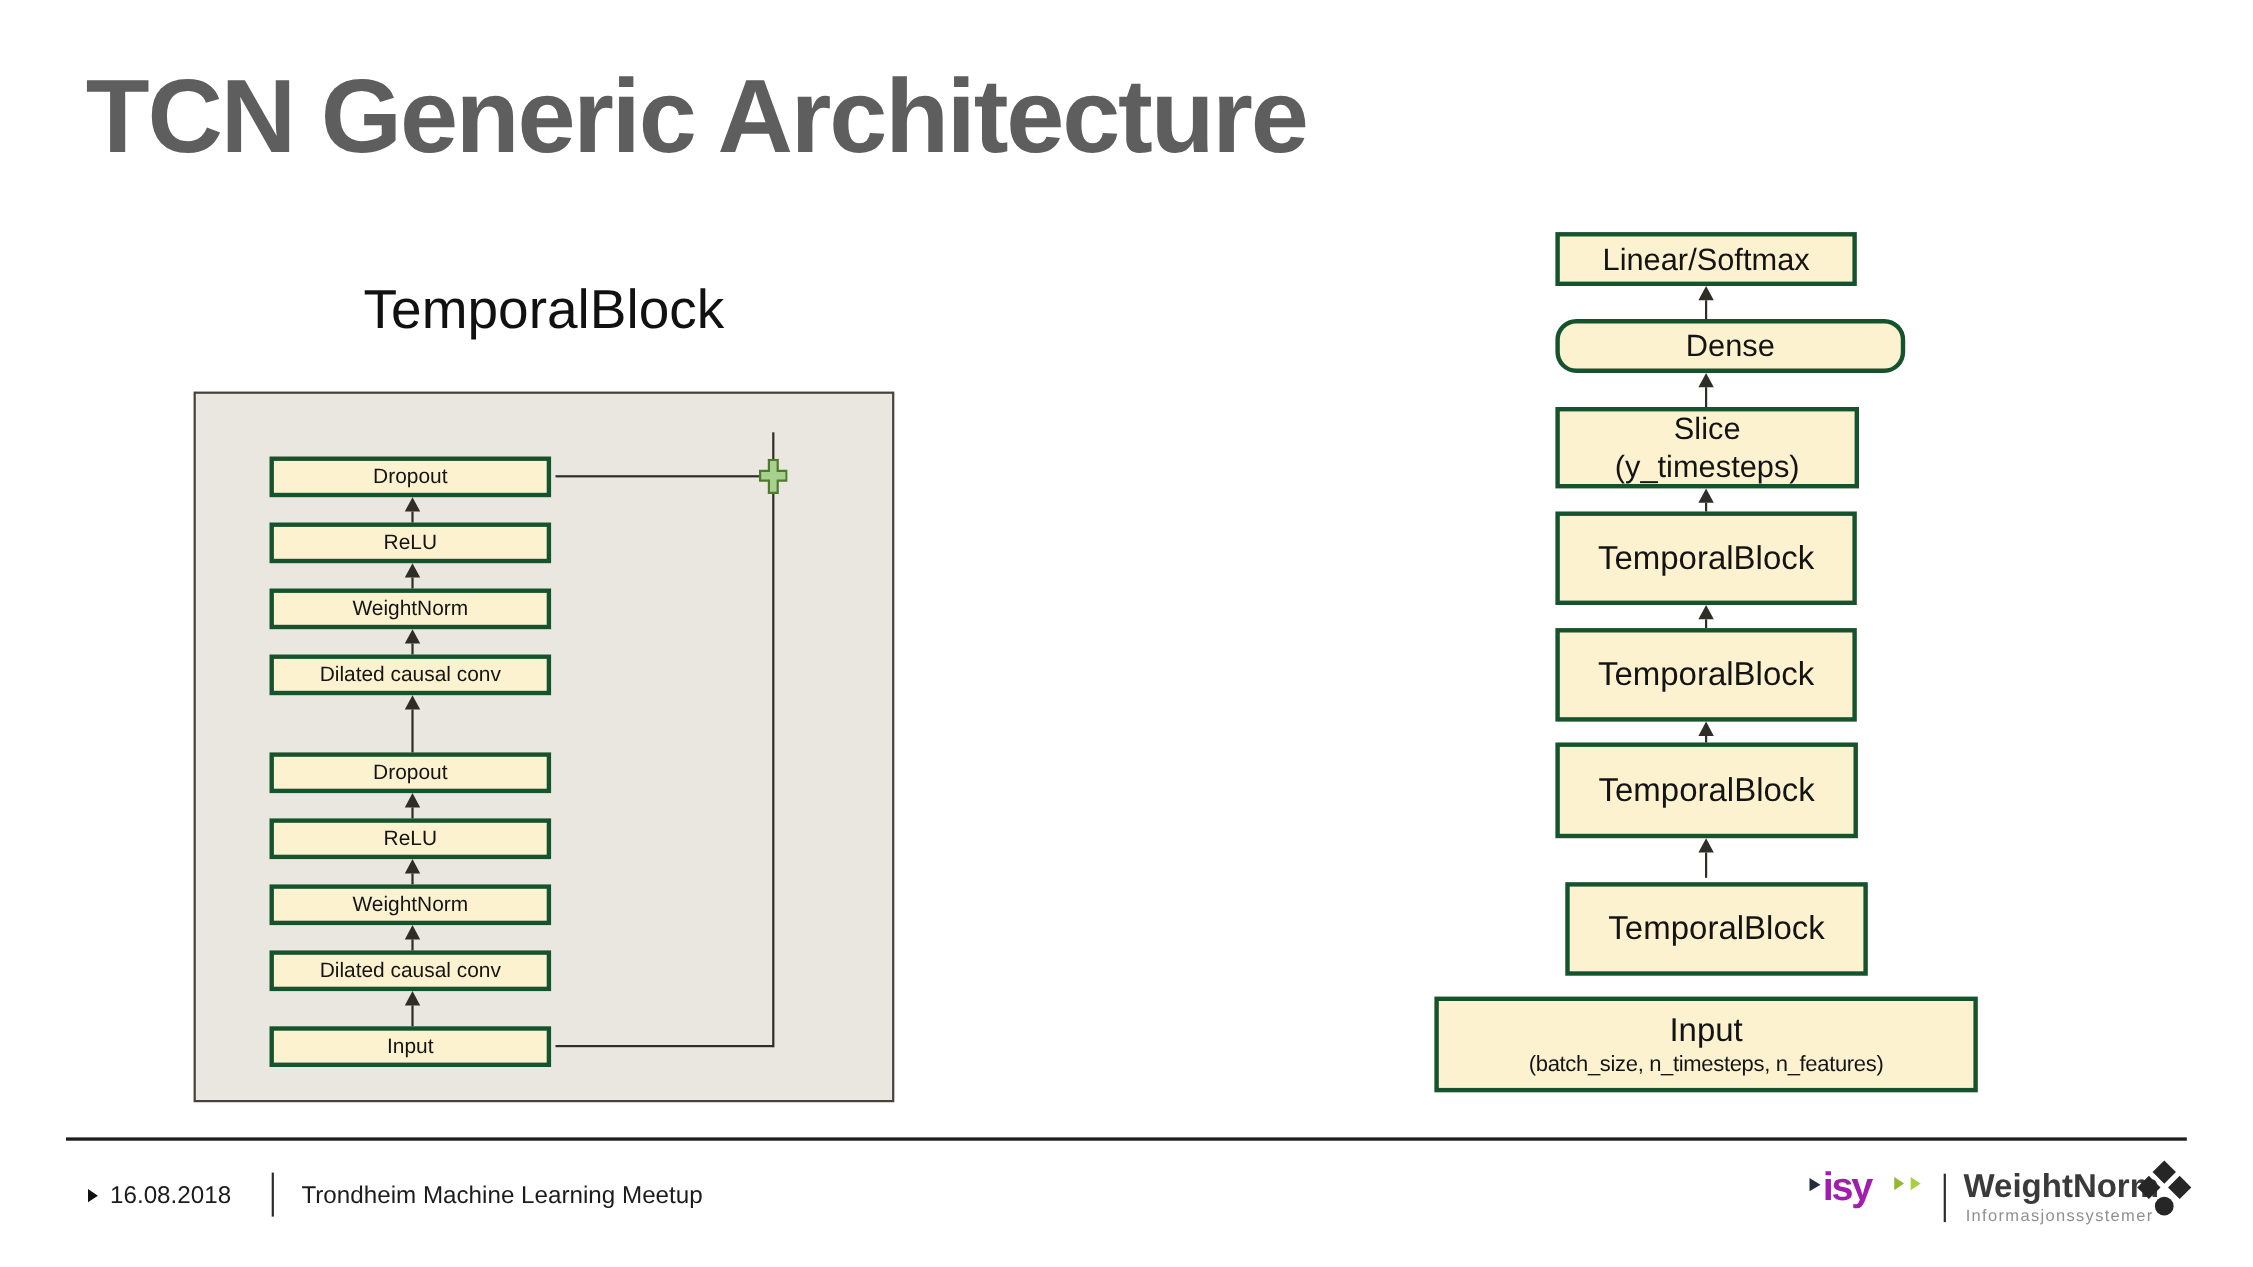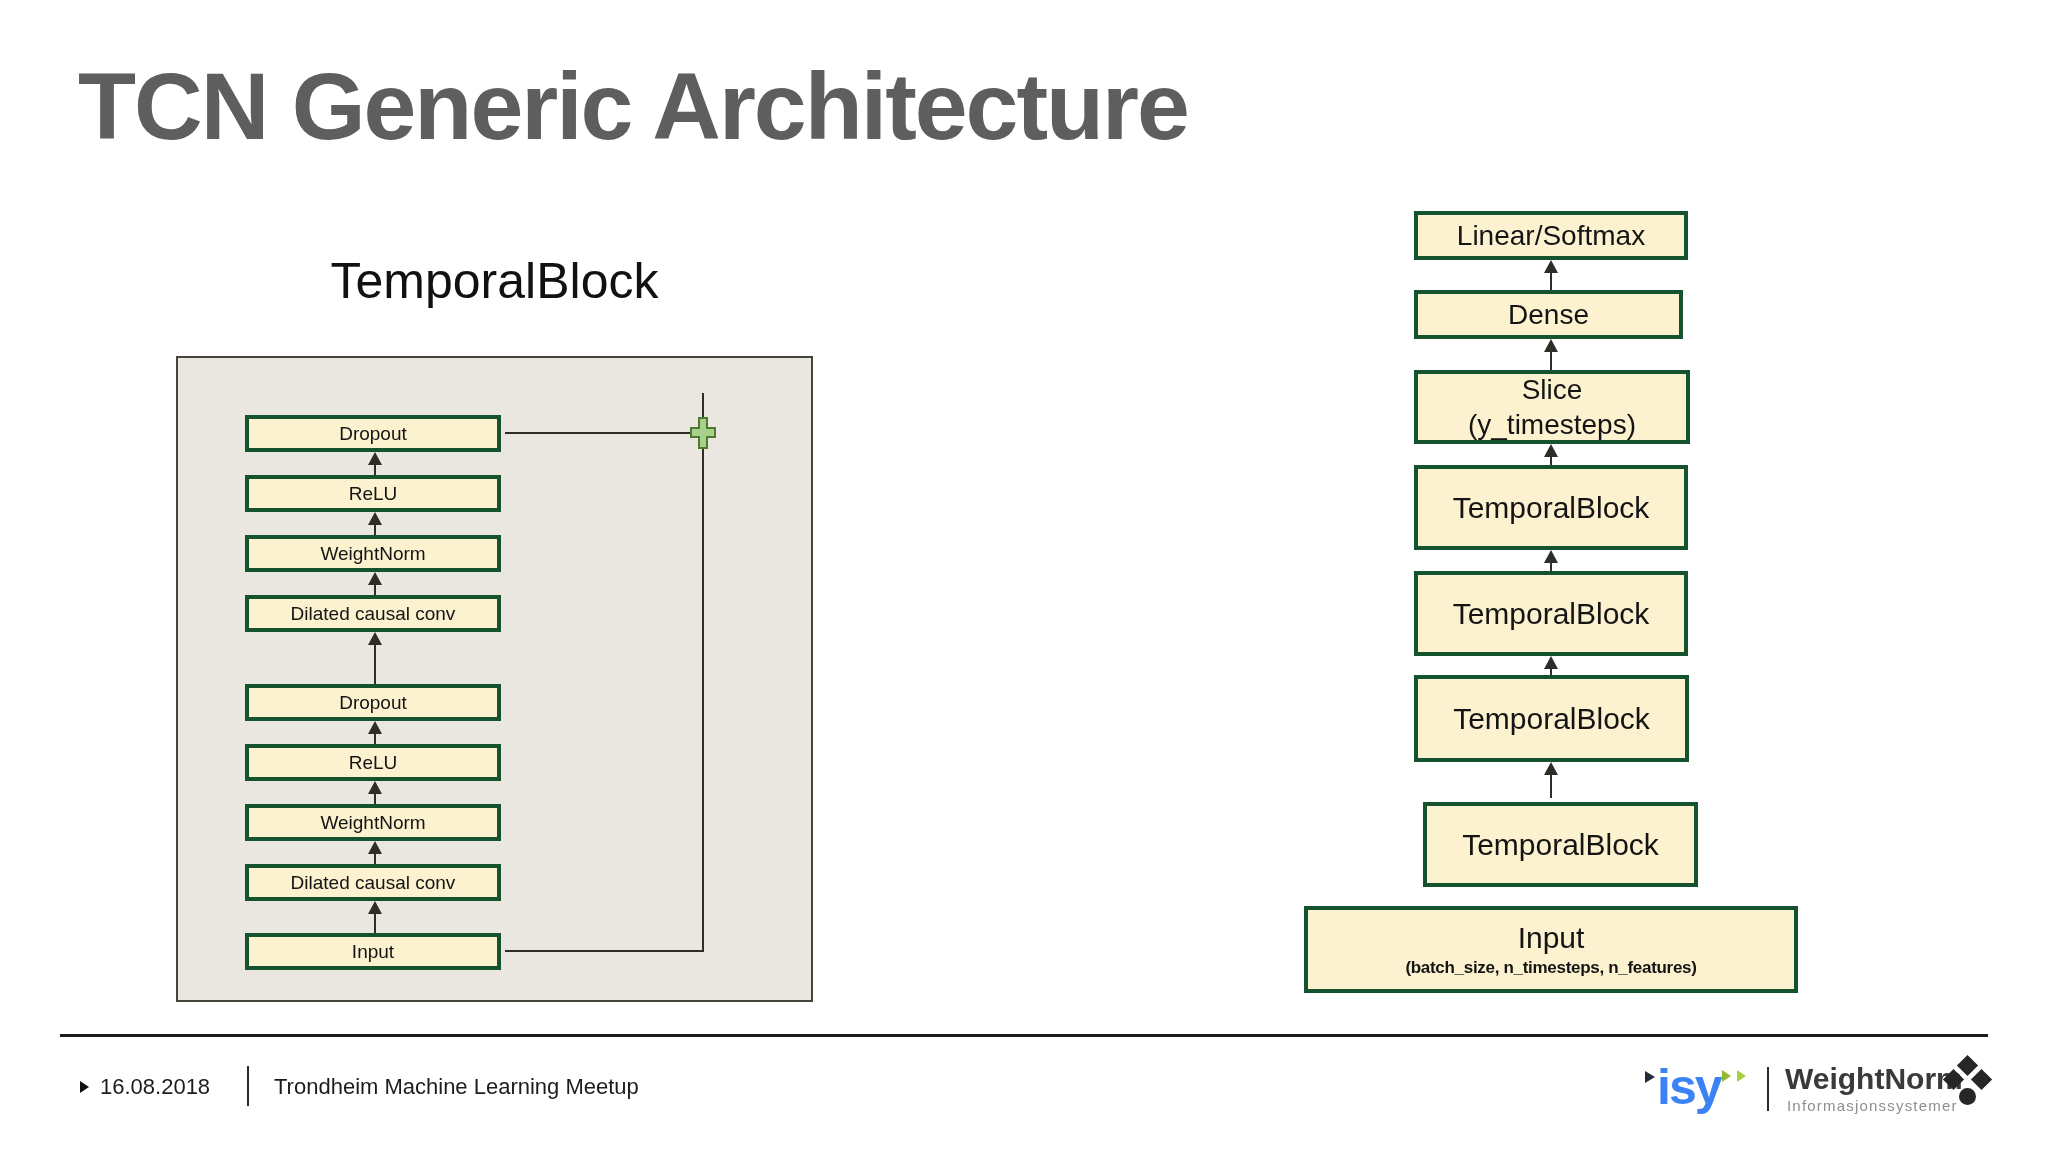--- a/index.html
+++ b/index.html
@@ -52,50 +52,50 @@
   .hline{position:absolute;height:2px;background:#2e2d28;}
   .vline{position:absolute;width:2px;background:#2e2d28;}
   .res-top{left:505px;top:432px;width:198px;}
   .res-bottom{left:505px;top:950px;width:198px;}
   .res-vert{left:702px;top:393px;height:559px;}
   .plus-svg{position:absolute;left:690px;top:417px;}
 
   
   .rblock{font-size:28px;}
   .rb0{left:1414px;top:211px;width:274px;height:49px;}
-  .rb1{left:1414px;top:290px;width:269px;height:49px;}
+  .rb1{left:1414px;top:290px;width:318px;height:49px;border-radius:19px;}
   .rb2{left:1414px;top:370px;width:276px;height:74px;line-height:1.25;}
   .rb3{left:1414px;top:465px;width:274px;height:85px;font-size:30px;}
   .rb4{left:1414px;top:571px;width:274px;height:85px;font-size:30px;}
   .rb5{left:1414px;top:675px;width:275px;height:87px;font-size:30px;}
   .rb6{left:1423px;top:802px;width:275px;height:85px;font-size:30px;}
   .rb7{left:1304px;top:906px;width:494px;height:87px;font-size:30px;}
-  .rb7 .sublabel{font-size:17px;font-weight:bold;margin-top:3px;letter-spacing:-0.3px;text-align:center;}
+  .rb7 .sublabel{font-size:20px;font-weight:normal;margin-top:3px;letter-spacing:-0.3px;text-align:center;}
   .ra{left:1543px;}
   .ra0{top:260px;height:30px;} .ra1{top:339px;height:31px;} .ra2{top:444px;height:21px;}
   .ra3{top:550px;height:21px;} .ra4{top:656px;height:19px;} .ra5{top:762px;height:36px;}
 
   
   .footer-divider{position:absolute;left:60px;top:1034px;width:1928px;height:3px;background:#1c1c1c;}
   .footer-bullet{
     position:absolute;left:80px;top:1081px;width:0;height:0;
     border-top:6px solid transparent;border-bottom:6px solid transparent;border-left:9px solid #111;
   }
   .footer-date{position:absolute;left:100px;top:1074px;font-size:22px;color:#1c1c1c;}
   .footer-sep{position:absolute;left:247px;top:1066px;width:2px;height:40px;background:#2b2b2b;}
   .footer-event{position:absolute;left:274px;top:1074px;font-size:22px;color:#1c1c1c;}
 
   
   .isy-tri{
     position:absolute;left:1645px;top:1071px;width:0;height:0;
     border-top:6px solid transparent;border-bottom:6px solid transparent;border-left:10px solid #232c38;
   }
   .isy-text{
-    position:absolute;left:1657px;top:1058px;font-size:50px;font-weight:bold;
-    letter-spacing:-2px;color:#3b82f6;text-align:center;
+    position:absolute;left:1657px;top:1058px;font-size:36px;font-weight:bold;
+    letter-spacing:-2px;color:#a21caf;text-align:center;
   }
   .isy-chev{
     position:absolute;top:1070px;width:0;height:0;
     border-top:6px solid transparent;border-bottom:6px solid transparent;
   }
   .isy-chev1{left:1722px;border-left:9px solid #93b933;}
   .isy-chev2{left:1737px;border-left:9px solid #a8ce41;}
   .logo-rule{position:absolute;left:1767px;top:1067px;width:2px;height:44px;background:#2b2b2b;}
   .nc-name{position:absolute;left:1785px;top:1062px;font-size:30px;font-weight:bold;color:#3a3a3a;}
   .nc-sub{position:absolute;left:1787px;top:1097px;font-size:15px;color:#8f8f8f;letter-spacing:1.2px;}

